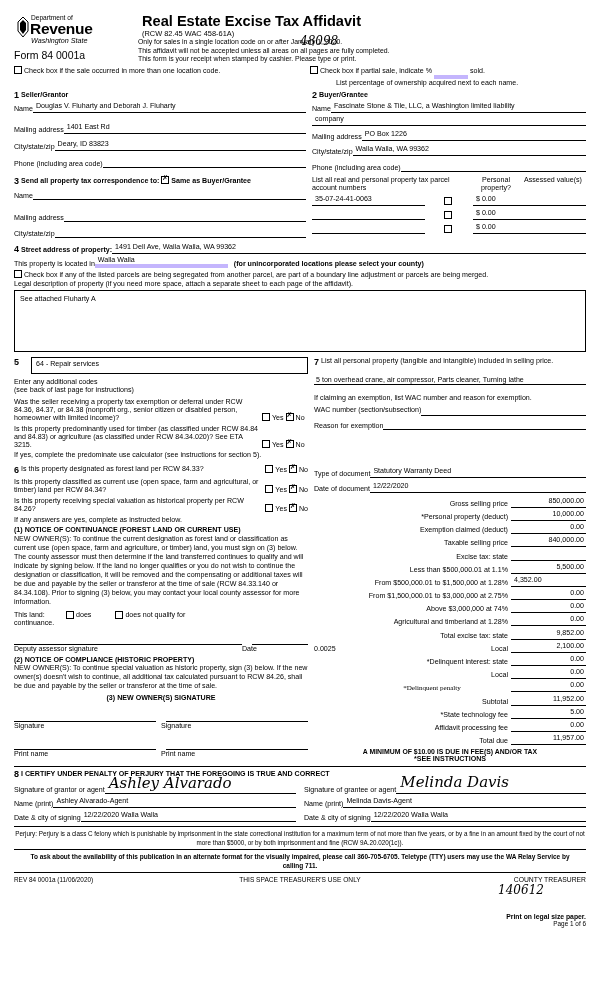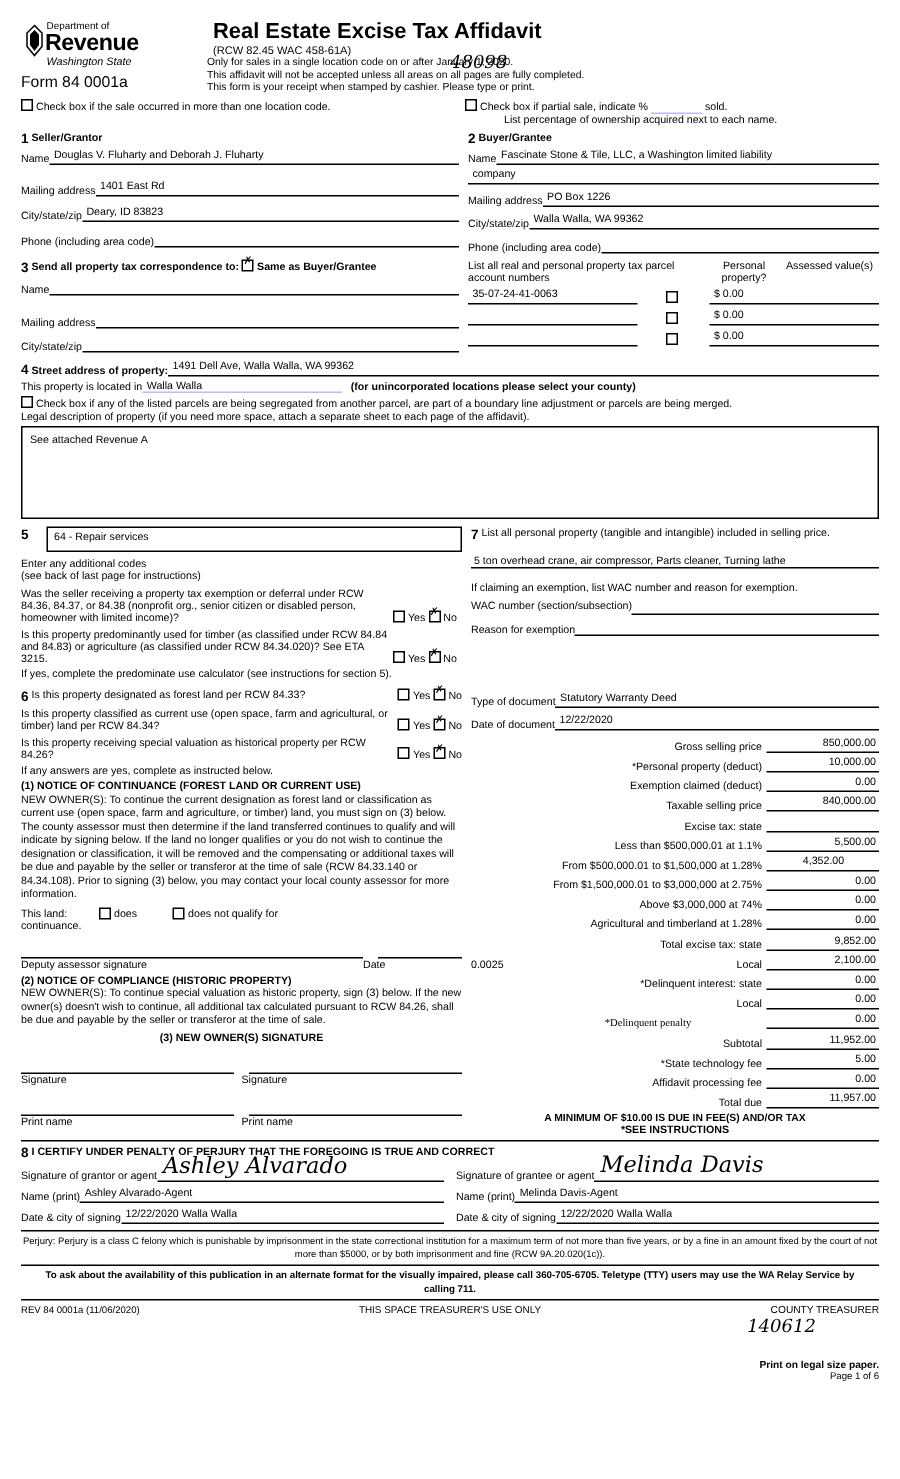--- a/index.html
+++ b/index.html
@@ -2,21 +2,21 @@
 <html><head>
 <meta charset="utf-8">
 <style>
   html,body{margin:0;padding:0;background:#9a9a9a;}
   body{font-family:"Liberation Sans",sans-serif;}
   .page{width:600px;height:986px;background:#fff;position:relative;overflow:hidden;
         font-size:7.1px;color:#000;box-sizing:border-box;padding:10px 14px 6px 14px;}
   .row{display:flex;}
   .bold{font-weight:bold;}
   .ul{border-bottom:1px solid #000;}
-  .u{display:inline-block;border-bottom:1px solid #c4b5fd;}
+  .u{display:inline-block;border-bottom:4px solid #c4b5fd;}
   .hdr{display:flex;align-items:flex-start;margin-top:4px;}
   .logo{width:118px;padding-right:6px;}
   .logo .dept{font-size:6.6px;margin-left:17px;}
   .logo .rev{font-size:15.5px;font-weight:bold;letter-spacing:-.3px;line-height:15px;margin-left:16px;}
   .logo .ws{font-size:7.2px;margin-left:17px;font-style:italic;}
   .title{font-size:14.6px;font-weight:bold;line-height:15px;}
   .sub{font-size:6.9px;line-height:8.6px;}
   .formno{font-size:10.5px;font-weight:normal;margin-top:4px;}
   .hand{font-family:"DejaVu Serif",serif;font-style:italic;font-size:12px;}
   .cb{display:inline-block;width:6px;height:6px;border:1px solid #000;vertical-align:-1px;margin-right:2px;position:relative;}
@@ -170,21 +170,21 @@
     <div class="row" style="margin-top:2px;align-items:flex-end;">
       <span>This property is located in</span>
       <span class="u" style="width:130px;padding-left:3px;">Walla Walla</span>
       <span class="bold" style="margin-left:6px;">(for unincorporated locations please select your county)</span>
     </div>
     <div style="margin-top:2px;">
       <span class="cb"></span><span>Check box if any of the listed parcels are being segregated from another parcel, are part of a boundary line adjustment or parcels are being merged.</span>
     </div>
     <div style="margin-top:1px;">Legal description of property (if you need more space, attach a separate sheet to each page of the affidavit).</div>
     <div class="box" style="height:52px;margin-top:2px;padding:4px 5px;">
-      <span>See attached Revenue A</span>
+      <span>See attached Fluharty A</span>
     </div>
   </div>
 
   <div class="row" style="margin-top:5px;">
     <div class="L" style="width:294px;">
       <div class="row" style="align-items:flex-start;">
         <span class="secnum">5</span>
         <span class="box" style="flex:1;height:13px;padding:2px 0 0 4px;margin-left:10px;">64 - Repair services</span>
       </div>
       <div style="margin-top:4px;">Enter any additional codes</div>
@@ -326,21 +326,21 @@
             <span class="fld" style="max-width:70px;flex:none;width:70px;text-align:right;padding-right:2px;"></span>
           </div>
           <div class="row" style="margin-top: 2.2px; align-items: flex-end;">
             <span style="width:42px;"></span>
             <span style="flex:1;text-align:right;padding-right:3px;white-space:nowrap;">Less than $500,000.01 at 1.1%</span>
             <span class="fld" style="max-width:70px;flex:none;width:70px;text-align:right;padding-right:2px;">5,500.00</span>
           </div>
           <div class="row" style="margin-top: 2.2px; align-items: flex-end;">
             <span style="width:42px;"></span>
             <span style="flex:1;text-align:right;padding-right:3px;white-space:nowrap;">From $500,000.01 to $1,500,000 at 1.28%</span>
-            <span class="fld" style="max-width:70px;flex:none;width:70px;text-align:center;padding-right:2px;">4,352.00</span>
+            <span class="fld" style="max-width:70px;flex:none;width:70px;text-align:left;padding-right:2px;">4,352.00</span>
           </div>
           <div class="row" style="margin-top: 2.2px; align-items: flex-end;">
             <span style="width:42px;"></span>
             <span style="flex:1;text-align:right;padding-right:3px;white-space:nowrap;">From $1,500,000.01 to $3,000,000 at 2.75%</span>
             <span class="fld" style="max-width:70px;flex:none;width:70px;text-align:right;padding-right:2px;">0.00</span>
           </div>
           <div class="row" style="margin-top: 2.2px; align-items: flex-end;">
             <span style="width:42px;"></span>
             <span style="flex:1;text-align:right;padding-right:3px;white-space:nowrap;">Above $3,000,000 at 74%</span>
             <span class="fld" style="max-width:70px;flex:none;width:70px;text-align:right;padding-right:2px;">0.00</span>

